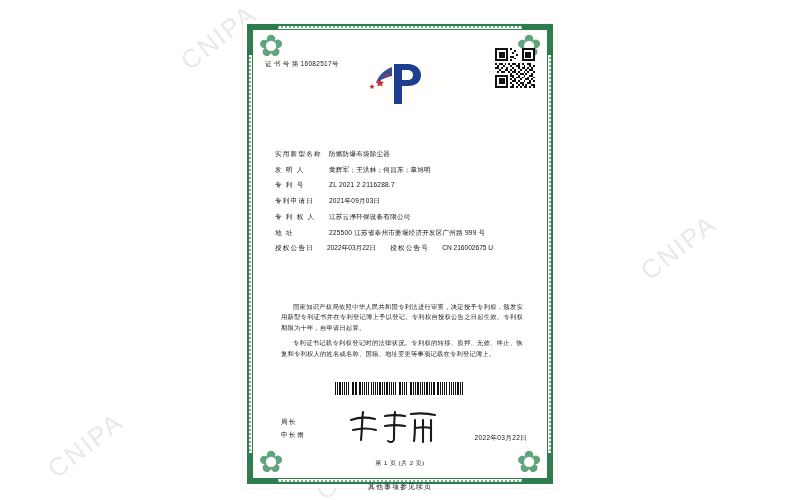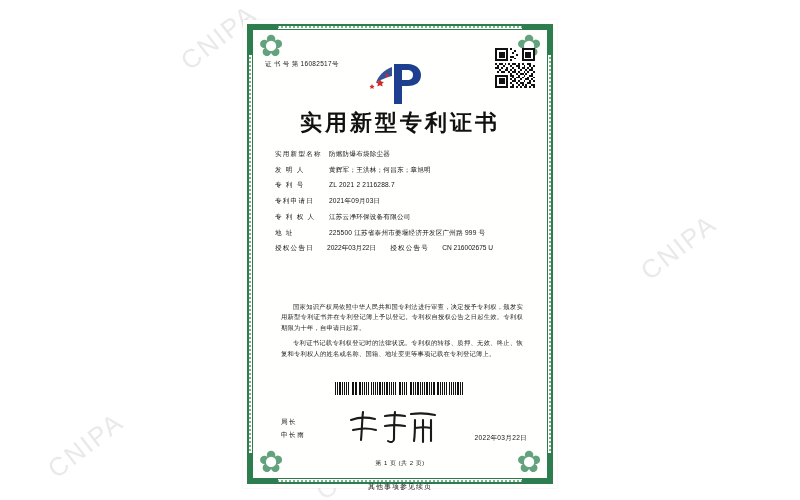--- a/index.html
+++ b/index.html
@@ -372,21 +372,20 @@
         <path d="M36 6 h14 c8 0 13 5 13 11 0 7 -5 11 -13 11 h-6 v18 h-8 z M44 12 v10 h5 c4 0 6 -2 6 -5 0 -3 -2 -5 -6 -5 z" fill="#1e3f8f"></path>
         <path d="M34 9 C26 12 20 18 18 25 C24 21 29 19 34 18 Z" fill="#1e3f8f" opacity=".9"></path>
         <g fill="#d12a2a">
           <polygon points="22,21 23.2,23.6 26,23.9 24,25.8 24.6,28.6 22,27.2 19.4,28.6 20,25.8 18,23.9 20.8,23.6"></polygon>
           <polygon points="14,26 14.8,27.7 16.6,27.9 15.3,29.2 15.7,31 14,30.1 12.3,31 12.7,29.2 11.4,27.9 13.2,27.7"></polygon>
           <polygon points="29,15 29.7,16.5 31.3,16.7 30.1,17.8 30.4,19.4 29,18.6 27.6,19.4 27.9,17.8 26.7,16.7 28.3,16.5"></polygon>
         </g>
       </g>
     </svg>
 
-    <div class="title">实用新型专利证书</div>
 
     <div class="fields">
       <div class="frow">
         <span class="flabel">实用新型名称</span>
         <span class="fvalue">防燃防爆布袋除尘器</span>
       </div>
       <div class="frow">
         <span class="flabel">发 明 人</span>
         <span class="fvalue">黄辉军；王洪林；何昌东；章旭明</span>
       </div>

